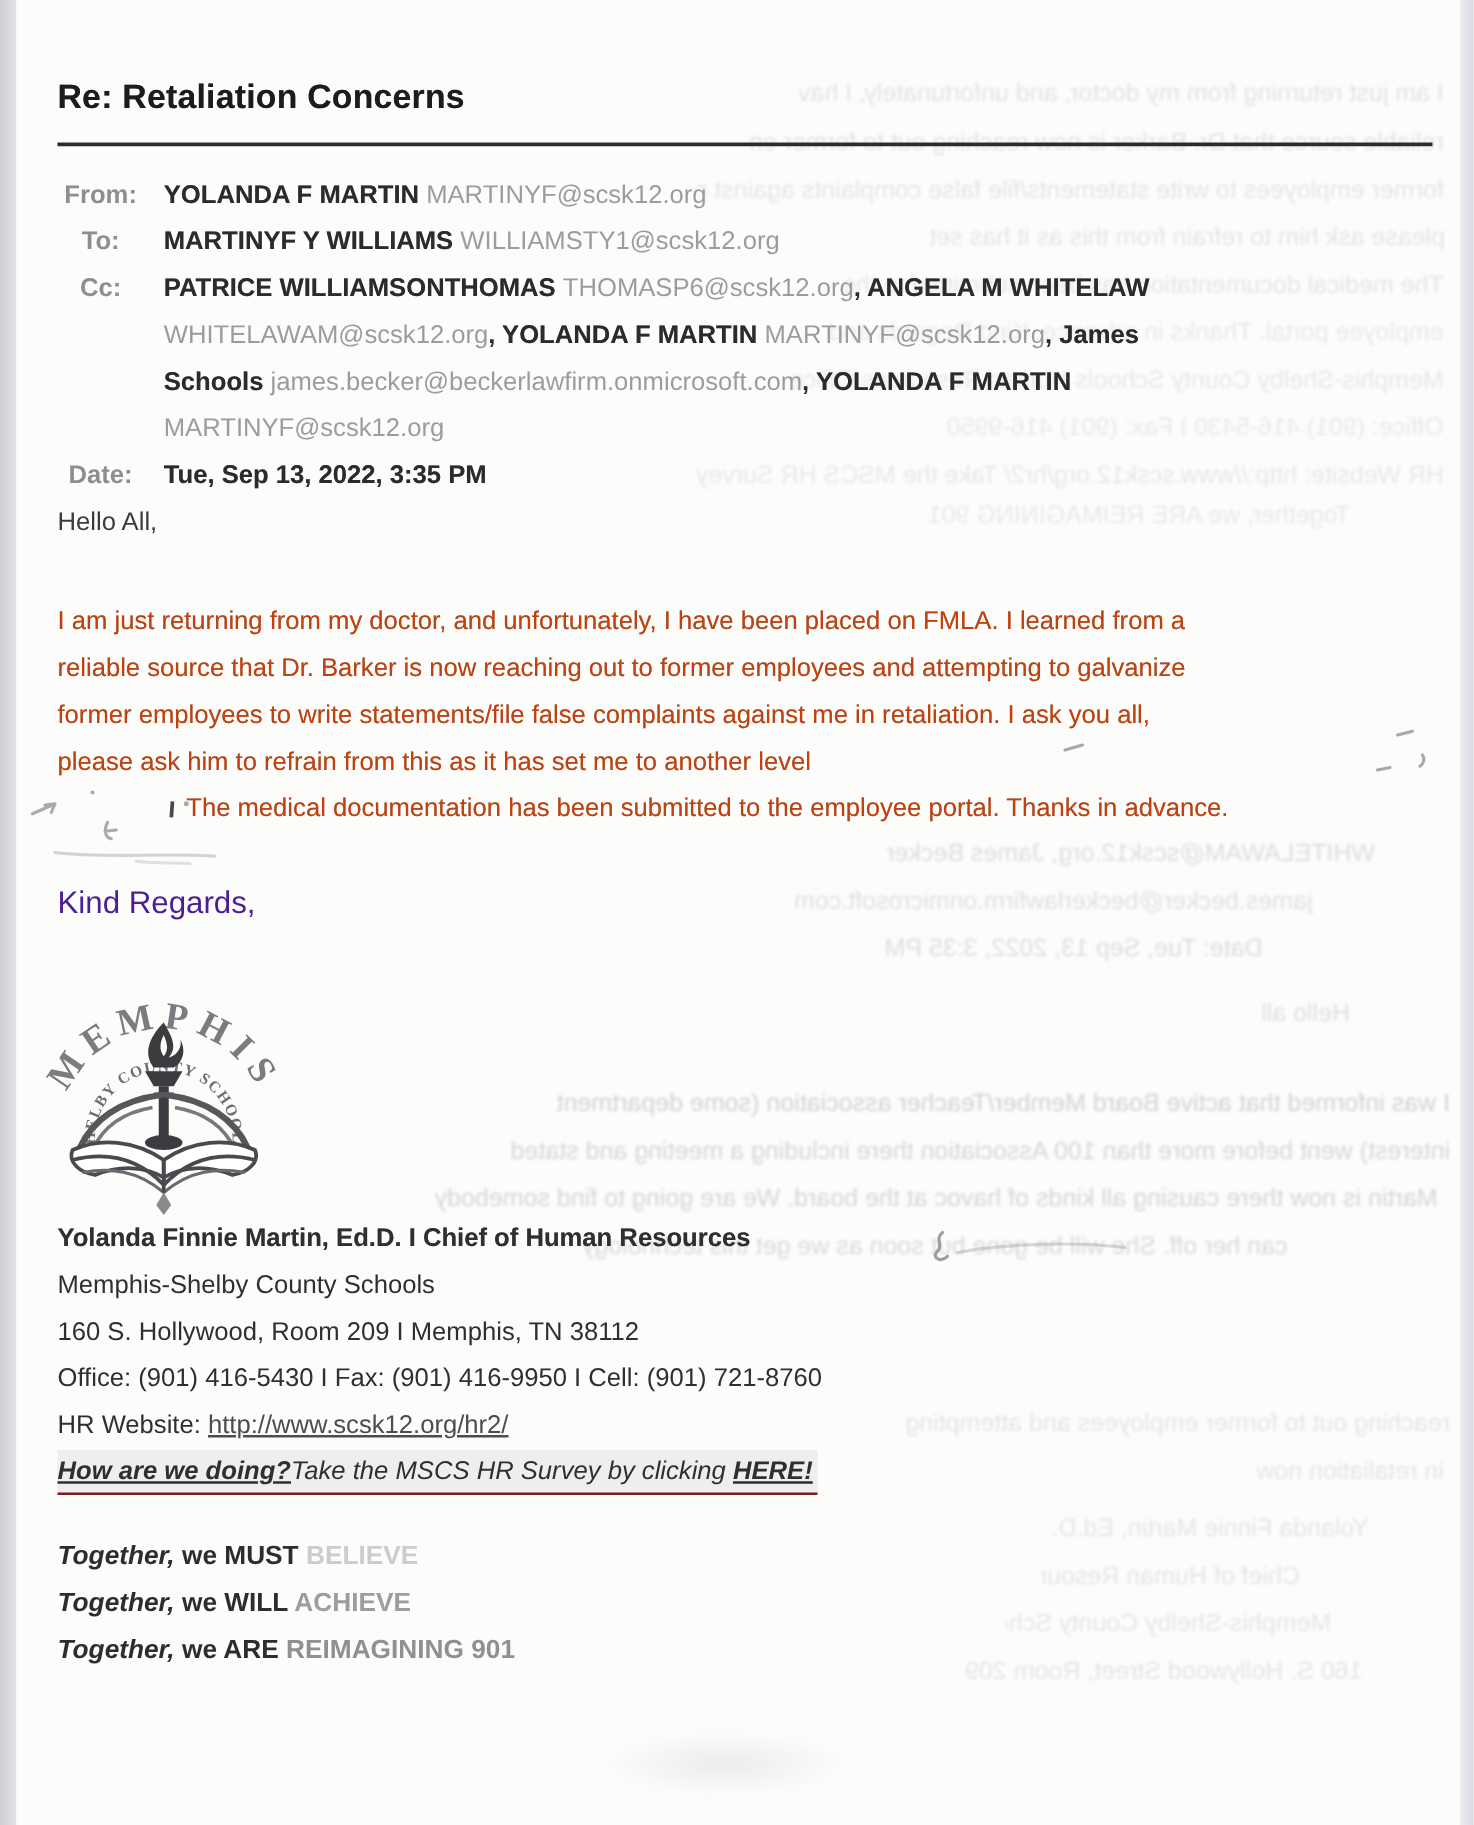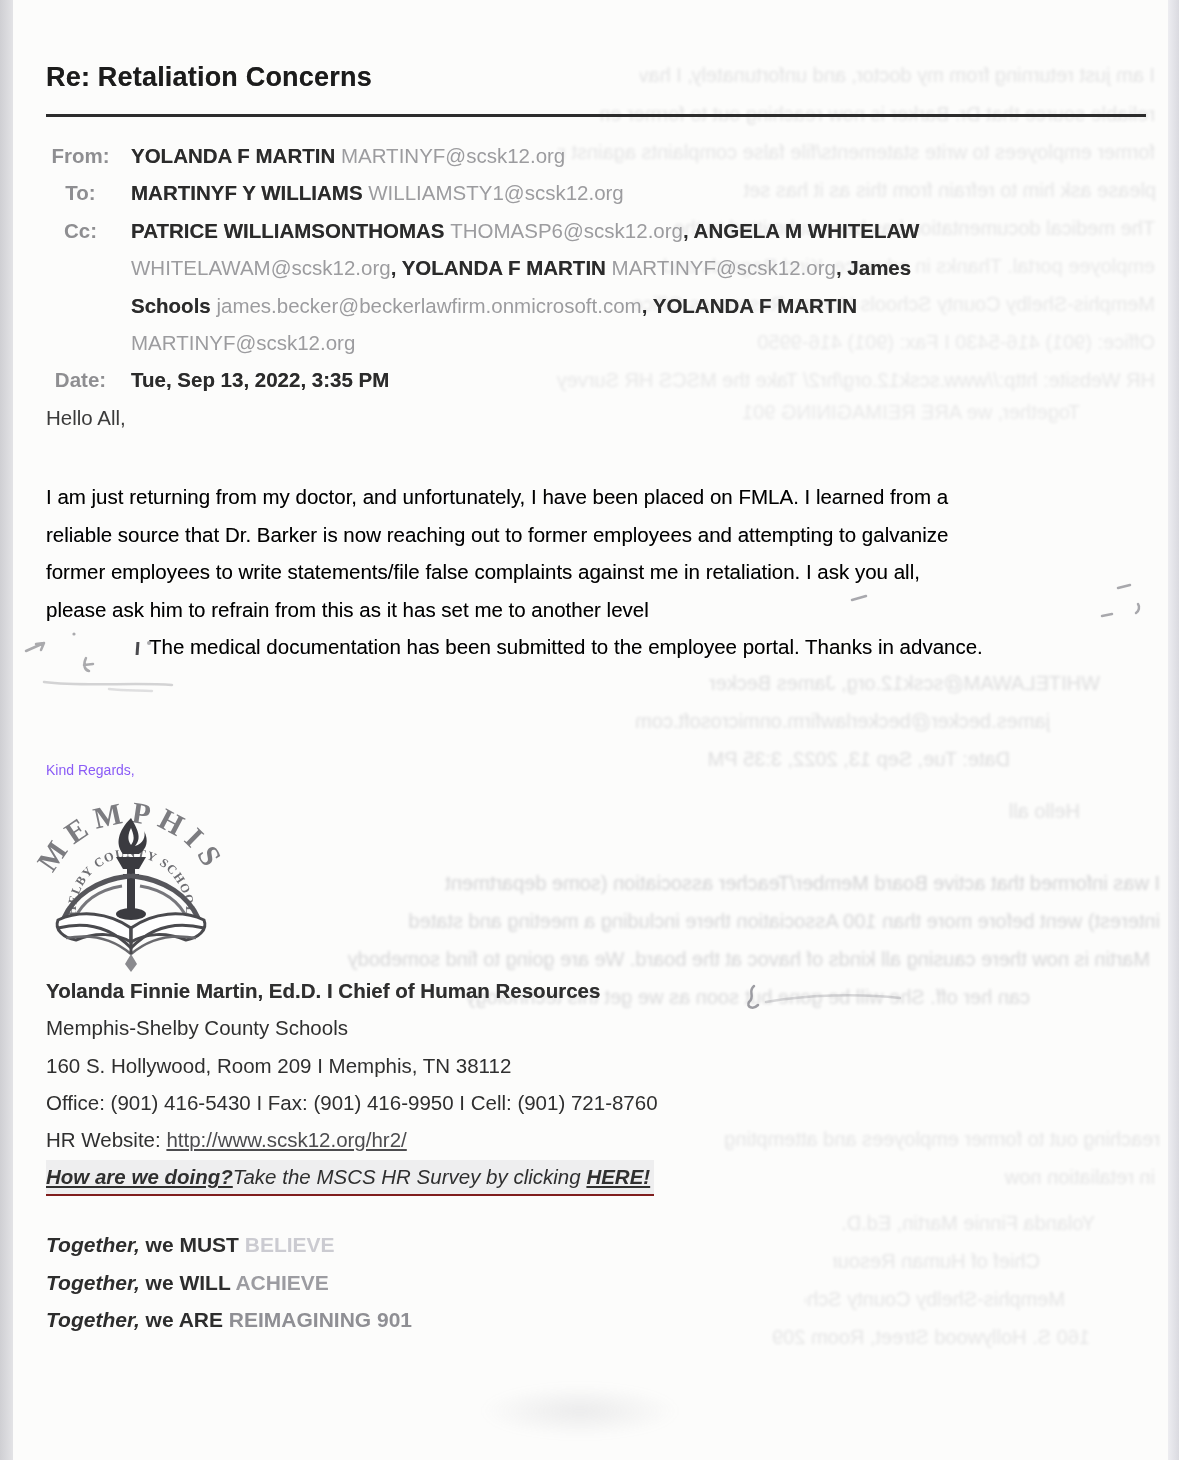--- a/index.html
+++ b/index.html
@@ -21,27 +21,27 @@
   .hdr{position:absolute; left:46px; top:137px; width:1105px; font-size:20.5px; line-height:37.4px;}
   .hdr-row{display:flex;}
   .hdr-label{flex:0 0 69px; text-align:center; margin-right:16px; font-weight:bold; color:#8e8e91; white-space:nowrap;}
   .hdr-val{white-space:nowrap;}
   .nm{font-weight:bold; color:#2b2b2b; text-shadow:0 0 .4px rgba(0,0,0,.45);}
   .em{color:#9c9c9f;}
   .sp{font-weight:bold; color:#2b2b2b;}
 
   .greeting{position:absolute; left:46px; top:406px; font-size:20.5px; color:#3b3b3b;}
 
-  .body-block{position:absolute; left:46px; top:478px; width:1110px; font-size:20.5px; line-height:37.5px; color:#000000;
+  .body-block{position:absolute; left:46px; top:478px; width:1110px; font-size:20.5px; line-height:37.5px; color:#c2410c;
     text-shadow:0 0 .4px rgba(0,0,0,.35);}
   .body-line{white-space:nowrap;}
   .body-line.indent{margin-left:90px;}
   .tick{display:inline-block; width:3px; height:13px; background:#4a4a4e; margin-right:10px; transform:translateY(1px) rotate(4deg);}
 
-  .closing{position:absolute; left:46px; top:762px; font-size:14px; color:#8b5cf6;}
+  .closing{position:absolute; left:46px; top:708px; font-size:25px; color:#4c1d95;}
 
   .logo{position:absolute; left:34px; top:778px;}
 
   .sig{position:absolute; left:46px; top:972px; font-size:20.5px; line-height:37.3px; color:#2f2f2f;}
   .sig .bold{font-weight:bold; text-shadow:0 0 .4px rgba(0,0,0,.45);}
   .sig a, .link{color:#4c4c4f; text-decoration:underline;}
   .survey{
     display:inline-block; font-style:italic; border-bottom:2px solid #7f1d1d;
     background:rgba(202,202,208,.28); padding:0 4px 0 0; line-height:34px; margin-top:2px;
   }

